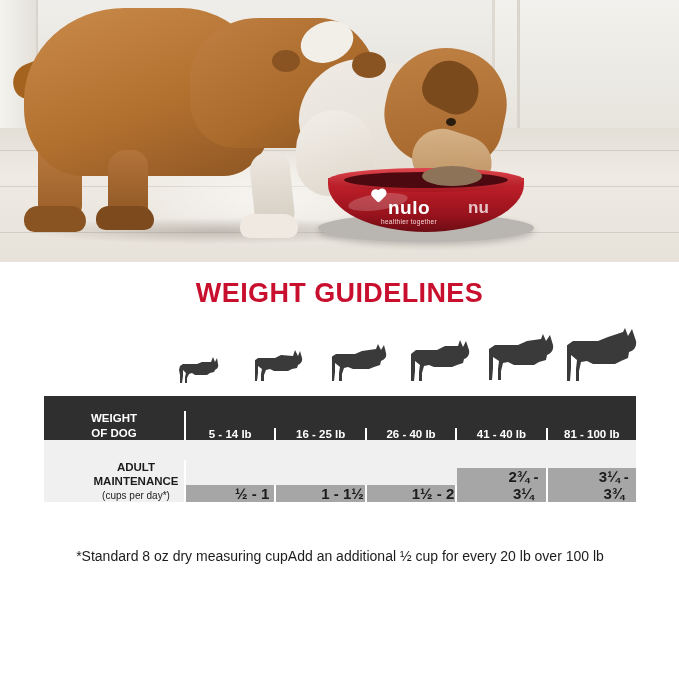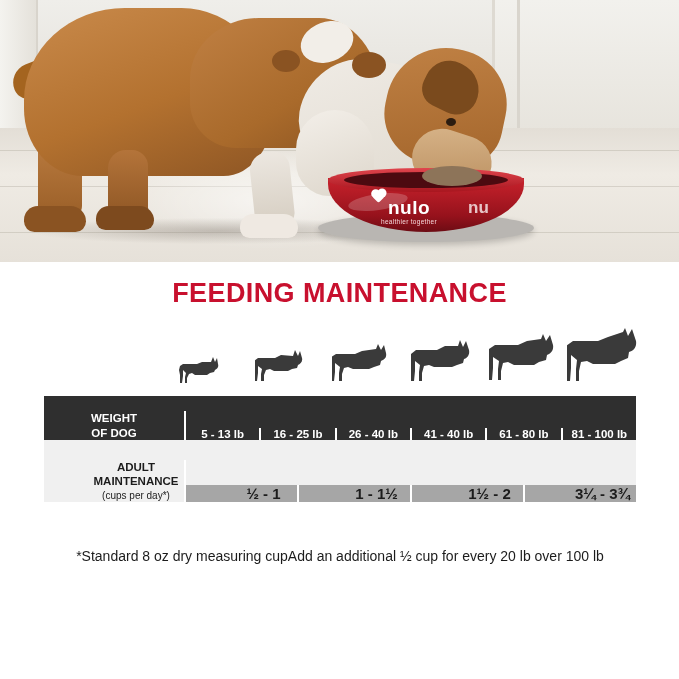--- a/index.html
+++ b/index.html
@@ -458,21 +458,21 @@
       <div class="bowl-inner"></div>
       <div class="bowl-food"></div>
       <div class="bowl-gloss"></div>
       <div class="bowl-heart"></div>
       <div class="bowl-brand">nulo</div>
       <div class="bowl-tag">healthier together</div>
       <div class="bowl-brand2">nu</div>
     </div>
   </div>
 
-  <div class="title">FEEDING MAINTENANCE</div>
+  <div class="title">WEIGHT GUIDELINES</div>
 
   <div class="silhouettes">
     <div class="sil-cell">
       <div class="sil">
         <svg width="46" height="32" viewBox="0 0 46 32" aria-hidden="true">
           <path fill="#3a3a3a" d="M33 6 l2-5 2 5 2-4 1 6c1 3 -1 5 -3 6 l-1 2 -4 1 -3 2 -12 0 -3 -2 -3 1 -2 4 0 5 -2 0 0-6 1-4 -3 -3 0 6 -1 7 -2 0 0-8 -1-5 1-4 3-2 14 0 5 -2 z"></path>
         </svg>
       </div>
     </div>
     <div class="sil-cell">
@@ -511,36 +511,36 @@
       </div>
     </div>
   </div>
 
   <div class="table">
     <div class="row row-head">
       <div class="cell cell-label">
         <span>WEIGHT</span>
         <span>OF DOG</span>
       </div>
-      <div class="cell cell-data">5 - 13 lb</div>
+      <div class="cell cell-data">5 - 14 lb</div>
       <div class="cell cell-data">16 - 25 lb</div>
       <div class="cell cell-data">26 - 40 lb</div>
       <div class="cell cell-data">41 - 40 lb</div>
-      <div class="cell cell-data">61 - 80 lb</div>
       <div class="cell cell-data">81 - 100 lb</div>
     </div>
     <div class="row row-body">
       <div class="cell cell-label">
         <span>ADULT</span>
         <span>MAINTENANCE</span>
         <span class="sub">(cups per day*)</span>
       </div>
       <div class="cell cell-data">½ - 1</div>
       <div class="cell cell-data">1 - 1½</div>
       <div class="cell cell-data">1½ - 2</div>
+      <div class="cell cell-data">2¾ - 3¼</div>
       <div class="cell cell-data">3¼ - 3¾</div>
     </div>
   </div>
 
   <div class="footnotes">
     <div>*Standard 8 oz dry measuring cup</div>
     <div class="footnote-right">Add an additional ½ cup for every 20 lb over 100 lb</div>
   </div>
 
 </div>

